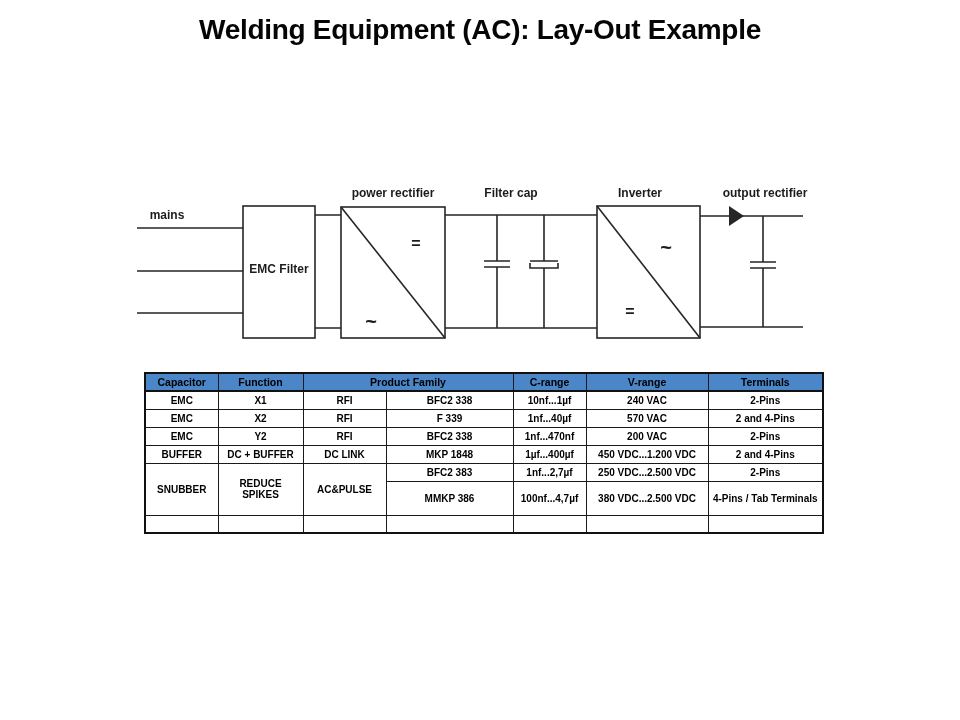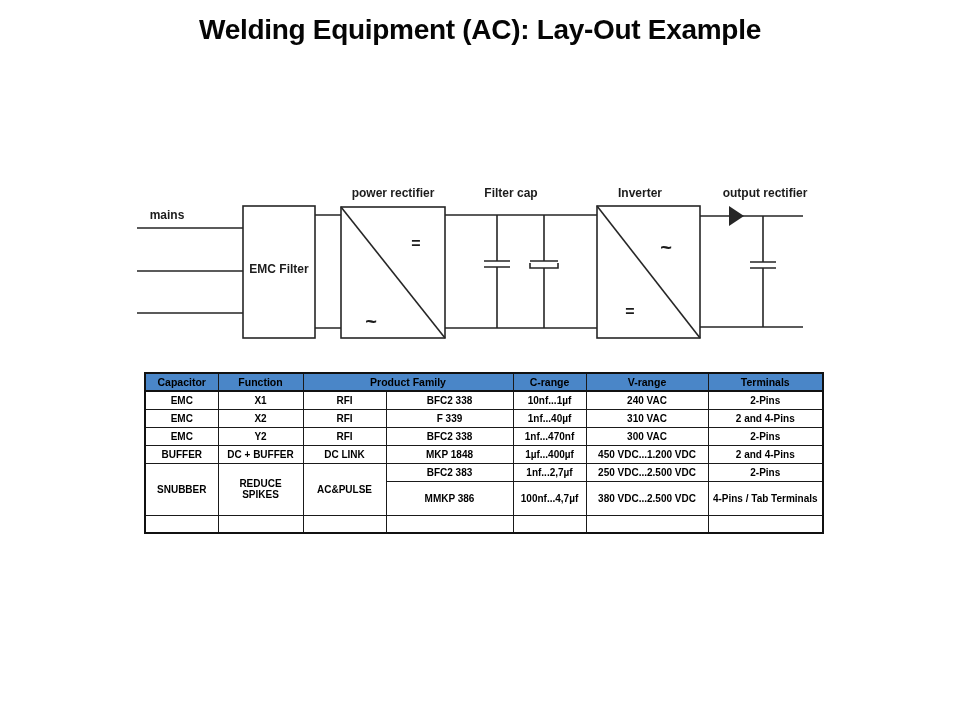--- a/index.html
+++ b/index.html
@@ -116,30 +116,30 @@
       <td>10nf...1µf</td>
       <td>240 VAC</td>
       <td>2-Pins</td>
     </tr>
     <tr>
       <td>EMC</td>
       <td>X2</td>
       <td>RFI</td>
       <td>F 339</td>
       <td>1nf...40µf</td>
-      <td>310 VAC</td>
+      <td>570 VAC</td>
       <td>2 and 4-Pins</td>
     </tr>
     <tr>
       <td>EMC</td>
       <td>Y2</td>
       <td>RFI</td>
       <td>BFC2 338</td>
       <td>1nf...470nf</td>
-      <td>300 VAC</td>
+      <td>200 VAC</td>
       <td>2-Pins</td>
     </tr>
     <tr>
       <td>BUFFER</td>
       <td>DC + BUFFER</td>
       <td>DC LINK</td>
       <td>MKP 1848</td>
       <td>1µf...400µf</td>
       <td>450 VDC...1.200 VDC</td>
       <td>2 and 4-Pins</td>

